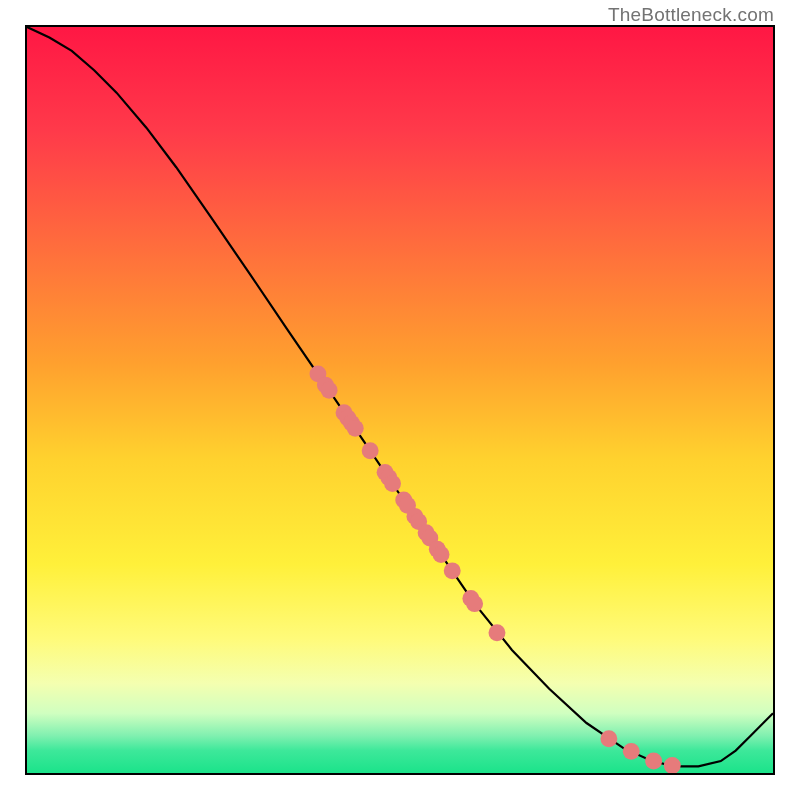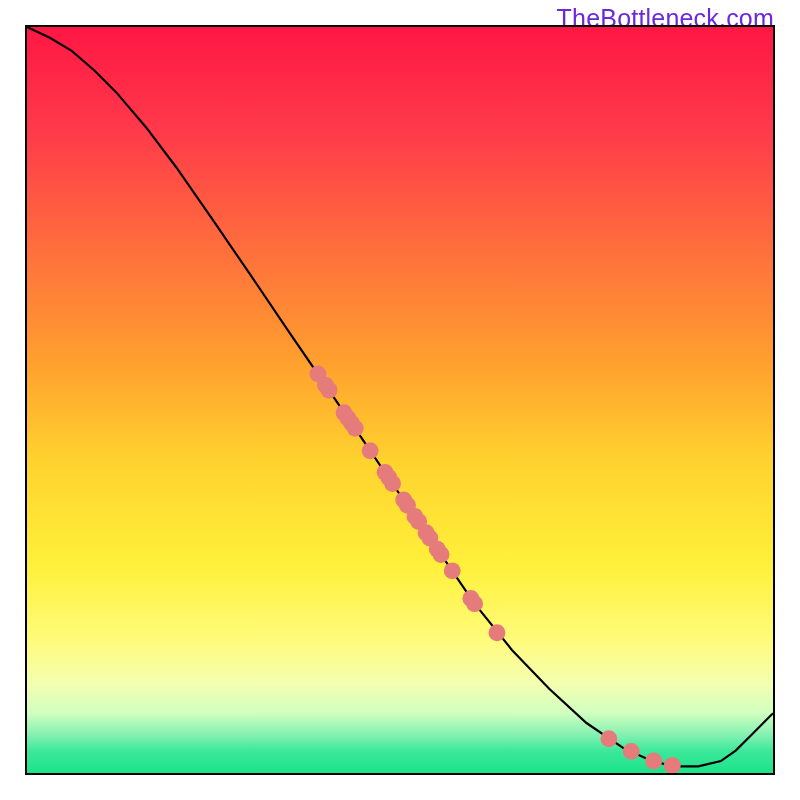--- a/index.html
+++ b/index.html
@@ -30,23 +30,23 @@
     position: absolute;
     top: 0;
     left: 0;
     width: 100%;
     height: 100%;
   }
   .watermark {
     position: absolute;
     top: 4px;
     right: 26px;
-    font-size: 25px;
+    font-size: 19px;
     font-weight: 500;
-    color: #6d28d9;
+    color: #737373;
     letter-spacing: 0.2px;
   }
   svg.curve-layer {
     position: absolute;
     top: 0;
     left: 0;
     width: 100%;
     height: 100%;
   }
 </style>

